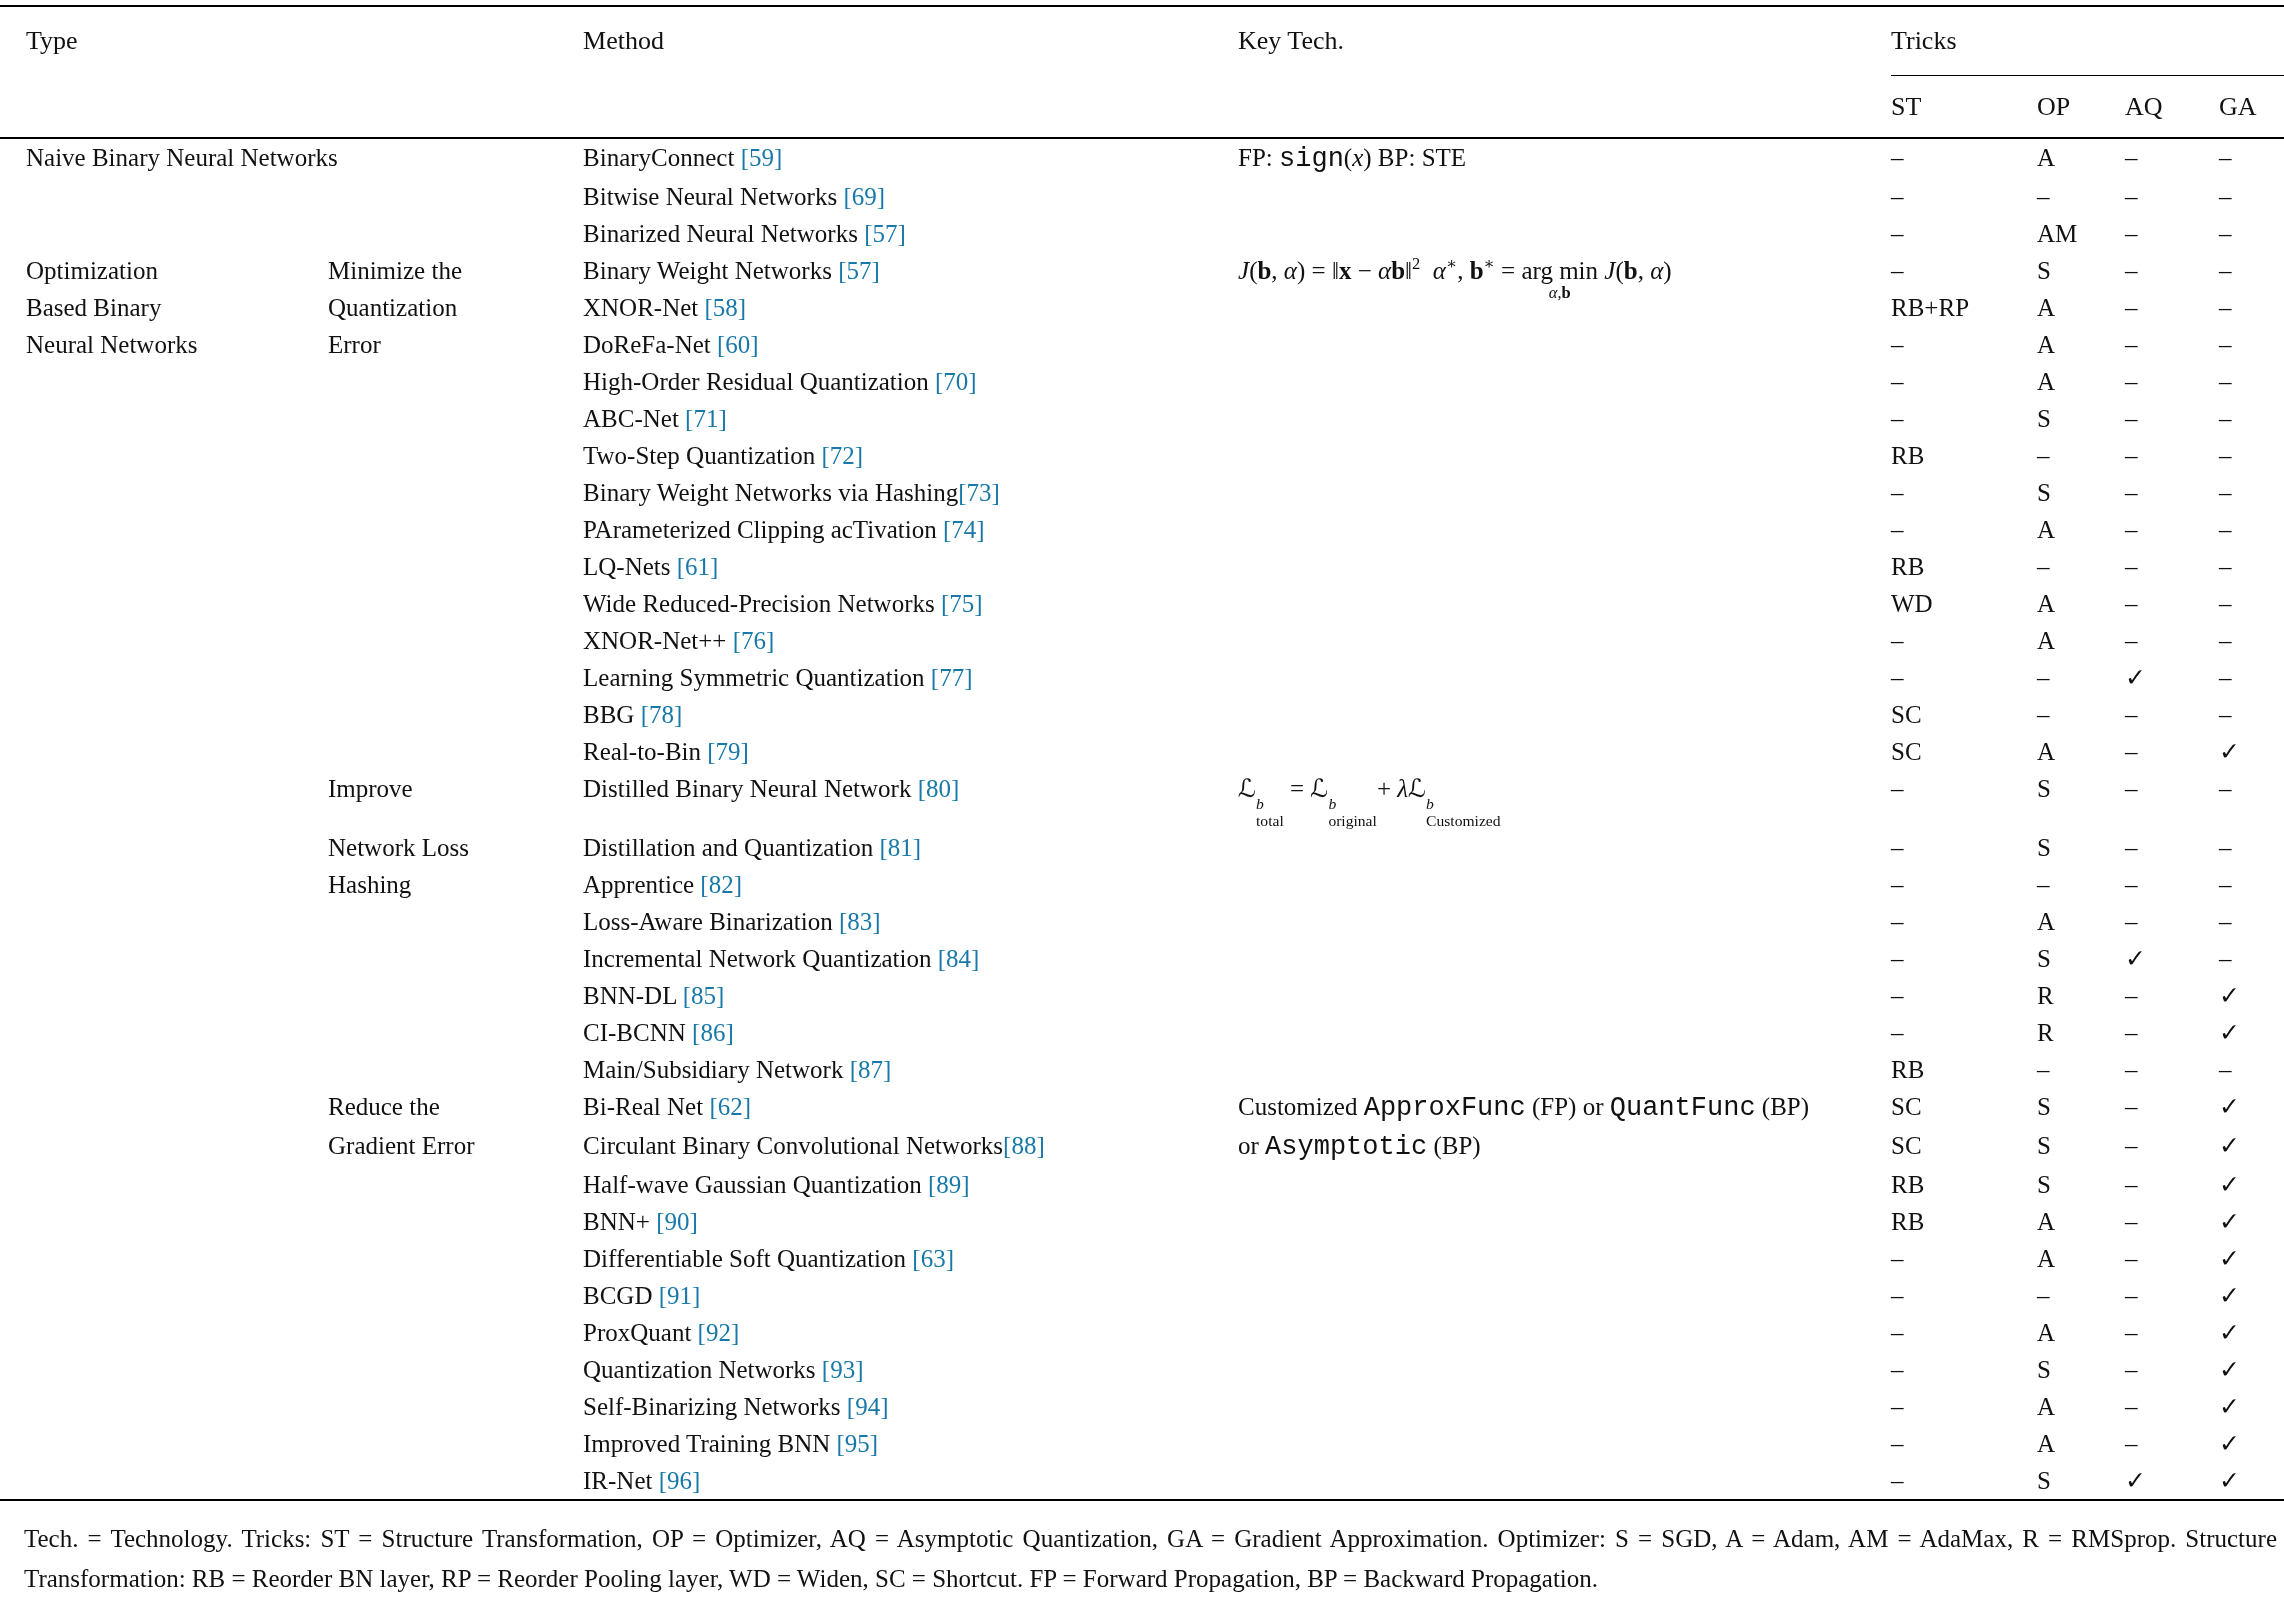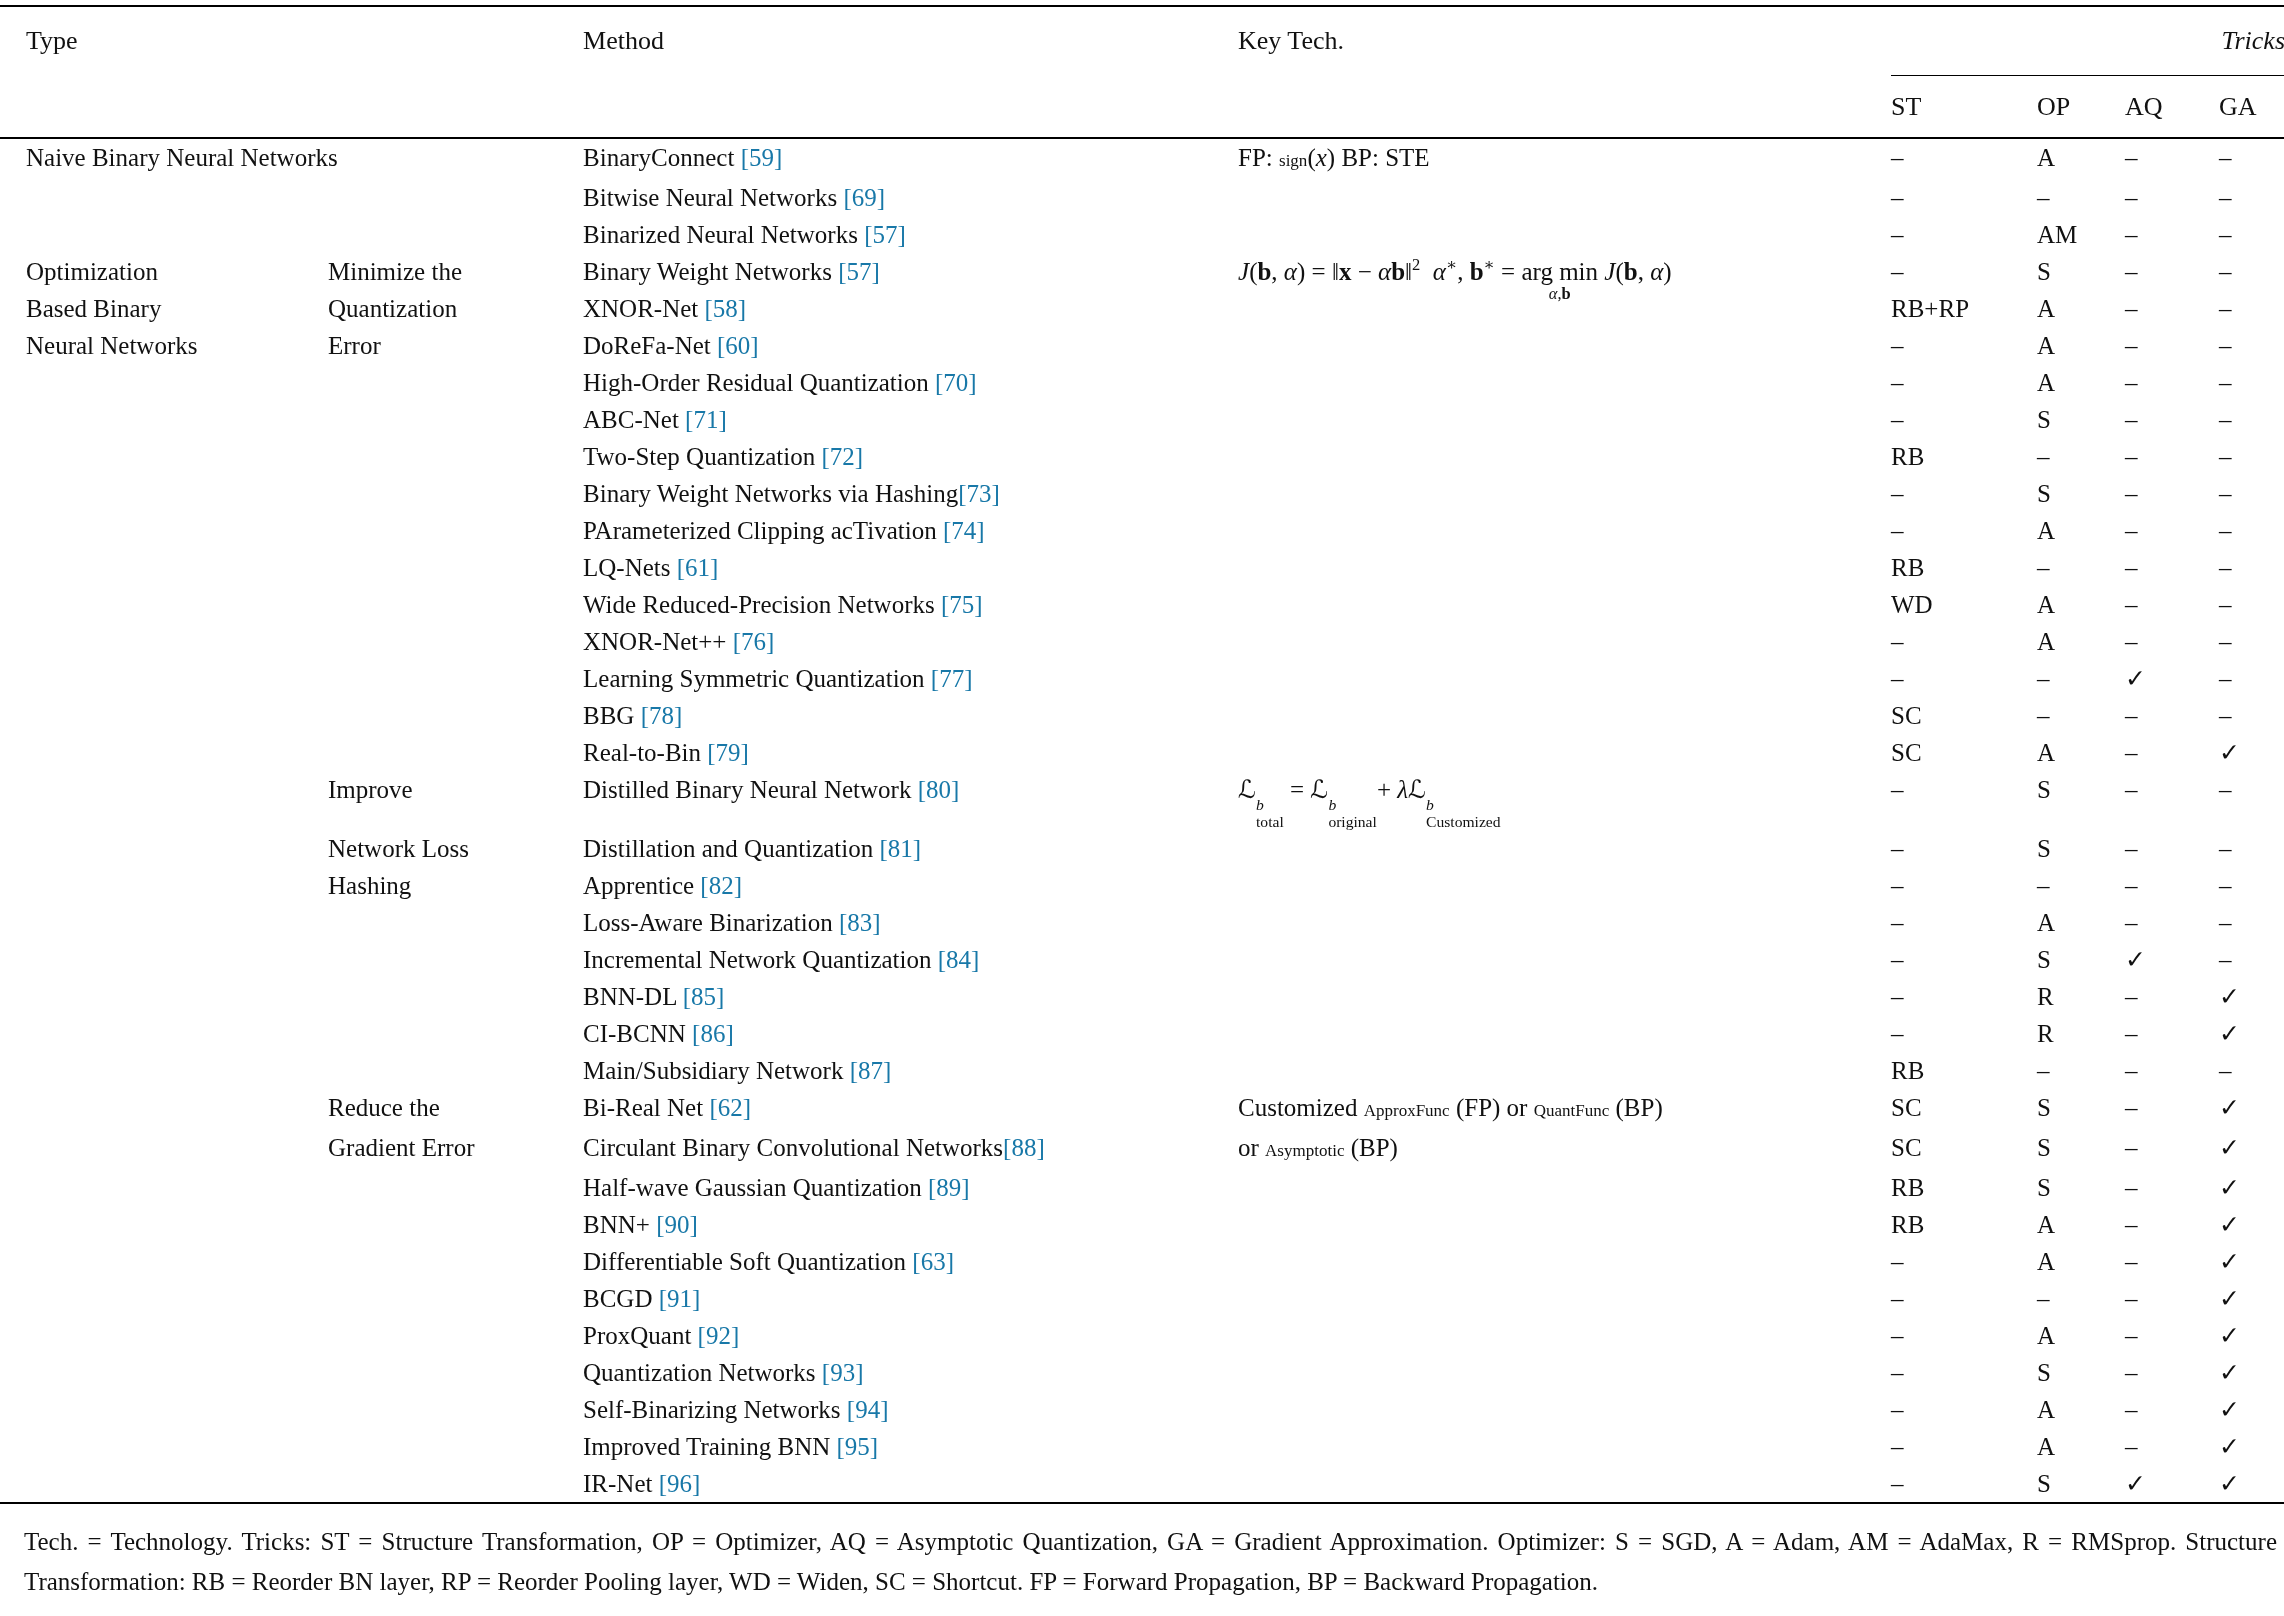--- a/index.html
+++ b/index.html
@@ -26,37 +26,37 @@
   col.w-aq      { width: 94px; }
   col.w-ga      { width: 66px;  }
 
   th {
     font-weight: normal;
     text-align: left;
     font-size: 26px;
     padding: 0;
   }
   .h-main { height: 68px; vertical-align: middle; }
-  .h-tricks { text-align: right; border-bottom: 1.7px solid #000; font-style: italic; }
+  .h-tricks { text-align: left; border-bottom: 1.7px solid #000; }
   .h-sub { height: 61px; vertical-align: middle; border-bottom: 2.6px solid #000; }
   .pad-l { padding-left: 26px; }
 
   td {
     height: 37px;
     padding: 0;
     font-size: 25px;
     line-height: 37px;
     vertical-align: baseline;
     white-space: nowrap;
     overflow: visible;
   }
   .c-type { padding-left: 26px; margin-top: 37px; }
 
   .cite { color: var(--cite, #1878a8); cursor: pointer; }
-  .mono { font-family: Liberation Serif, serif; font-size: 17px; }
+  .mono { font-family: Liberation Mono, monospace; font-size: 27px; }
   .sup  { font-size: 16.5px; vertical-align: 10.4px; line-height: 0; }
   .argmin { position: relative; }
   .argsub {
     position: absolute; left: 50%; top: 28px; transform: translateX(-50%);
     font-size: 16.5px; line-height: 1; white-space: nowrap; text-align: right;
   }
   .supsub {
     display: inline-flex; flex-direction: column;
     font-size: 15.6px; line-height: 1.1; vertical-align: -12px;
   }

